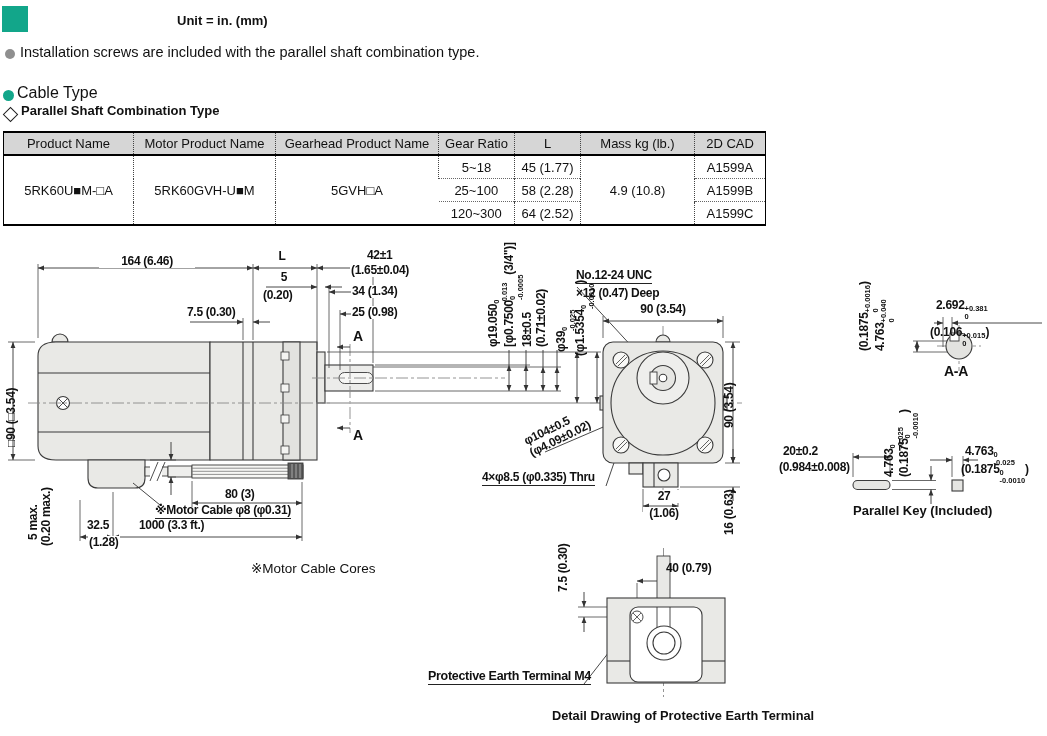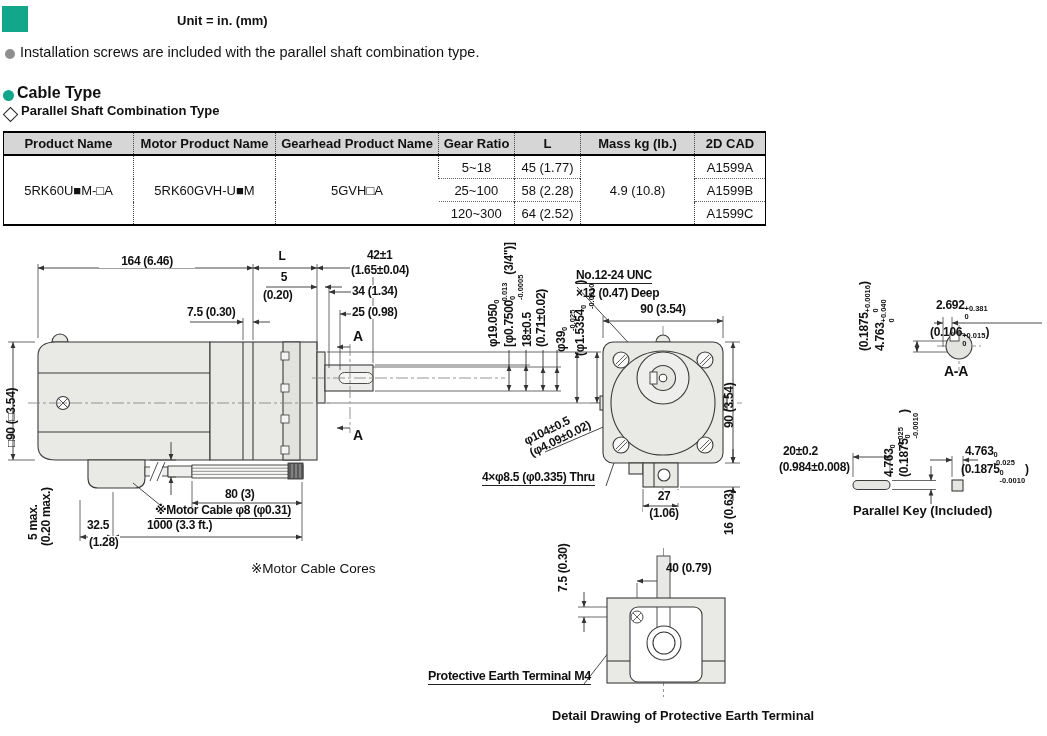--- a/index.html
+++ b/index.html
@@ -4,27 +4,27 @@
 <style>
   html,body{margin:0;padding:0;background:#fff;}
   .page{position:relative;width:1047px;height:736px;background:#fff;overflow:hidden;
         font-family:"Liberation Sans","DejaVu Sans",sans-serif;color:#111;}
   
   .hsq{position:absolute;left:2px;top:6px;width:26px;height:26px;}
   .title{position:absolute;left:33px;top:3px;font-size:24px;font-weight:800;letter-spacing:-0.5px;}
   .unit{position:absolute;left:177px;top:13px;font-size:13px;font-weight:700;}
   .bullet{position:absolute;border-radius:50%;}
   .note-txt{position:absolute;left:20px;top:44px;font-size:14.5px;}
-  .cable-txt{position:absolute;left:17px;top:84px;font-size:16px;font-weight:700;}
+  .cable-txt{position:absolute;left:17px;top:84px;font-size:16px;font-weight:400;}
   .diamond{position:absolute;left:5px;top:109px;width:9px;height:9px;border:1.6px solid #222;transform:rotate(45deg);background:#fff;}
   .ptype-txt{position:absolute;left:21px;top:103px;font-size:13px;font-weight:700;}
   
   table.spec{position:absolute;left:3px;top:131px;border-collapse:collapse;font-size:13px;
              border-top:2px solid #000;border-bottom:2.5px solid #000;border-left:1px solid #000;border-right:1px solid #000;}
-  table.spec th{background:#d6d6d6;font-weight:700;height:21px;border-bottom:2px solid #000;border-left:1px dotted #444;padding:0 4px;margin-left:36px;}
+  table.spec th{background:#d6d6d6;font-weight:400;height:21px;border-bottom:2px solid #000;border-left:1px dotted #444;padding:0 4px;margin-left:36px;}
   table.spec td{height:22px;text-align:center;border-left:1px dotted #444;border-top:1px dotted #666;padding:0 4px;background:#fff;}
   table.spec th:first-child,table.spec td:first-child{border-left:none;}
   table.spec tr.r0 td{border-top:none;}
   td.ltxt{text-align:left;padding-left:8px;}
   
   .dl{position:absolute;font-size:12px;font-weight:700;white-space:nowrap;letter-spacing:-0.3px;line-height:13px;}
   .mask{background:#fff;padding:0 1px;}
   .ctr{text-align:center;}
   .vlab{position:absolute;height:13px;line-height:13px;font-size:12px;font-weight:700;white-space:nowrap;
         letter-spacing:-0.3px;transform-origin:0 100%;transform:rotate(-90deg);}
@@ -340,21 +340,21 @@
         <span>-0.0010</span>
       </span><span>)</span>
   </div>
 
   <div class="vlab" style="left:40px;top:527px;">5 max.</div>
   <div class="vlab" style="left:53px;top:533px;">(0.20 max.)</div>
   <div class="dl mask" style="left:86px;top:519px;">32.5</div>
   <div class="dl mask" style="left:88px;top:536px;">(1.28)</div>
   <div class="dl mask" style="left:224px;top:488px;">80 (3)</div>
   <div class="dl ul" style="left:155px;top:504px;">※Motor Cable φ8 (φ0.31)</div>
-  <div class="dl mask" style="left:146px;top:519px;text-align:right;">1000 (3.3 ft.)</div>
+  <div class="dl mask" style="left:138px;top:519px;text-align:right;">1000 (3.3 ft.)</div>
   <div class="notes" style="left:251px;top:560px;">※Motor Cable Cores</div>
 
   <div class="dl ul" style="left:576px;top:269px;">No.12-24 UNC</div>
   <div class="dl" style="left:576px;top:287px;">×12 (0.47) Deep</div>
   <div class="dl ctr" style="left:615px;top:303px;width:96px;">90 (3.54)</div>
   <div class="vlab" style="left:736px;top:415px;">90 (3.54)</div>
   <div class="rot104">
     <div>φ104±0.5</div>
     <div>(φ4.09±0.02)</div>
   </div>

